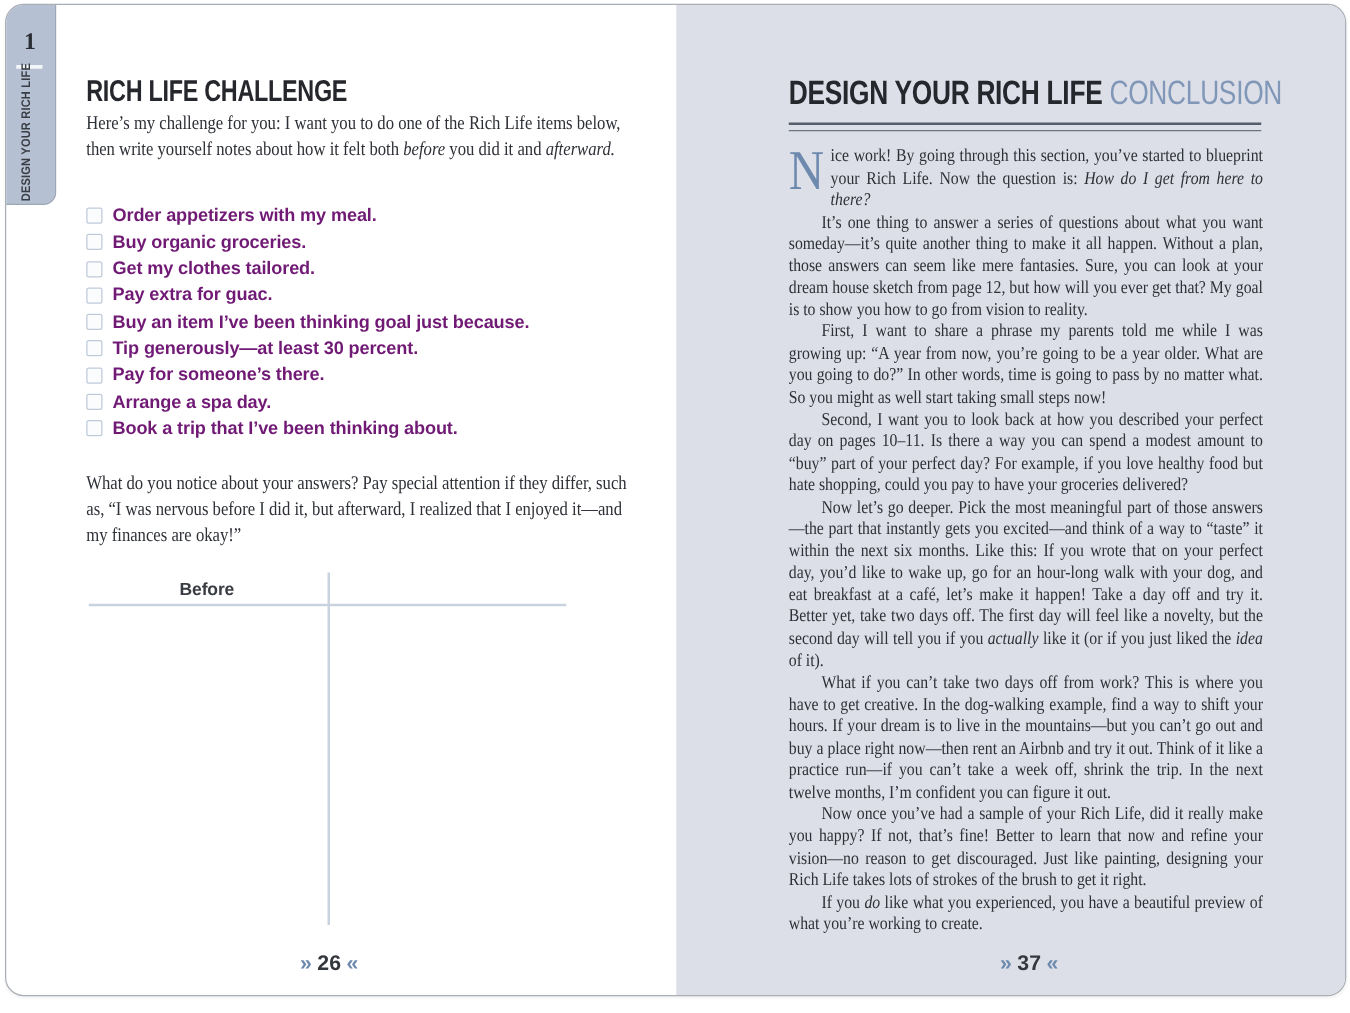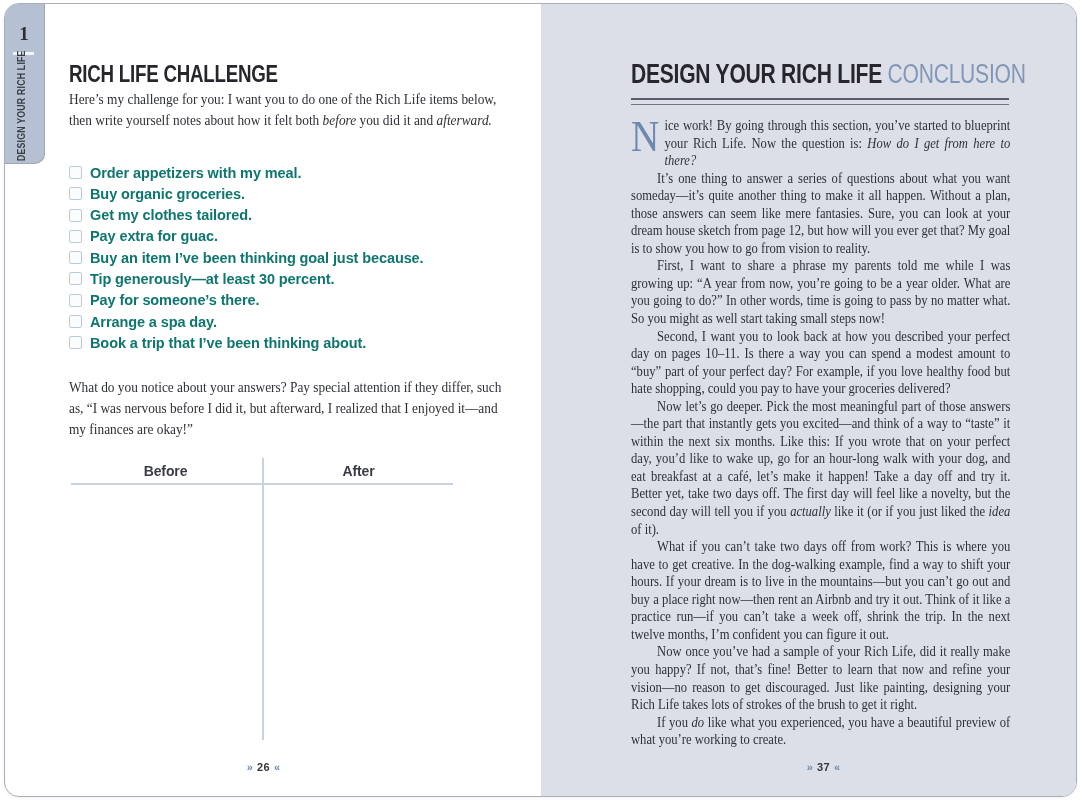--- a/index.html
+++ b/index.html
@@ -52,21 +52,21 @@
   }
   .lp-intro{position:absolute;left:64px;top:85px;width:511px;}
   .lp-question{position:absolute;left:64px;top:373px;width:511px;}
   .checklist{position:absolute;left:64px;top:161px;width:460px;}
   .check-row{display:flex;align-items:center;height:15px;margin-bottom:6.3px;}
   .checkbox{
     width:11px;height:11px;border:1.5px solid var(--checkbox-border,#bfcad9);
     border-radius:2px;background:#fbfcfe;margin-right:8px;flex:0 0 auto;
   }
   .check-label{
-    font-size:14.5px;font-weight:bold;color:#0f766e;letter-spacing:-.1px;
+    font-size:14.5px;font-weight:bold;color:#701a75;letter-spacing:-.1px;
     white-space:nowrap;
   }
   .ba-table{position:absolute;left:64px;top:452px;width:386px;height:284px;}
   .ba-headers{display:flex;}
   .ba-cell{
     text-align:center;padding-top:7px;font-size:14px;font-weight:bold;
     color:#393c42;letter-spacing:-.1px;
   }
   .ba-cell.c1{width:193px;}
   .ba-cell.c2{width:193px;}
@@ -74,21 +74,21 @@
     position:absolute;left:2px;top:27px;width:382px;height:2px;
     background:var(--rule-light,#c9d2df);
   }
   .ba-vrule{
     position:absolute;left:193px;top:2px;width:2px;height:282px;
     background:var(--rule-light,#c9d2df);
   }
   
   .footer{
     position:absolute;top:757px;width:385px;text-align:center;
-    font-size:11px;color:#34373d;font-weight:bold;letter-spacing:.3px;
+    font-size:17px;color:#34373d;font-weight:bold;letter-spacing:.3px;
   }
   .footer.fl{left:66px;}
   .footer.fr{left:626px;}
   .gmark{color:var(--accent-blue,#6d89ae);font-weight:bold;padding:0 4px;}
   
   .rp-heading{
     position:absolute;left:626px;top:55px;margin:0;
     font-size:27px;font-weight:bold;letter-spacing:-.3px;color:#25272c;
     transform:scaleX(.78);transform-origin:0 0;white-space:nowrap;
   }
@@ -168,21 +168,20 @@
       <span class="checkbox"></span>
       <span class="check-label">Book a trip that I’ve been thinking about.</span>
     </div>
   </div>
 
   <div class="serif-block lp-question">What do you notice about your answers? Pay special attention if they differ, such as, “I was nervous before I did it, but afterward, I realized that I enjoyed it—and my finances are okay!”</div>
 
   <div class="ba-table">
     <div class="ba-headers">
       <div class="ba-cell c1">Before</div>
-      <div class="ba-cell c2">After</div>
     </div>
     <div class="ba-hrule"></div>
     <div class="ba-vrule"></div>
   </div>
 
   <div class="footer fl"><span class="gmark">»</span><span>26</span><span class="gmark">«</span></div>
 
   <h1 class="rp-heading"><span>DESIGN YOUR RICH LIFE </span><span class="accent">CONCLUSION</span></h1>
 
   <div class="rp-rule"></div>

